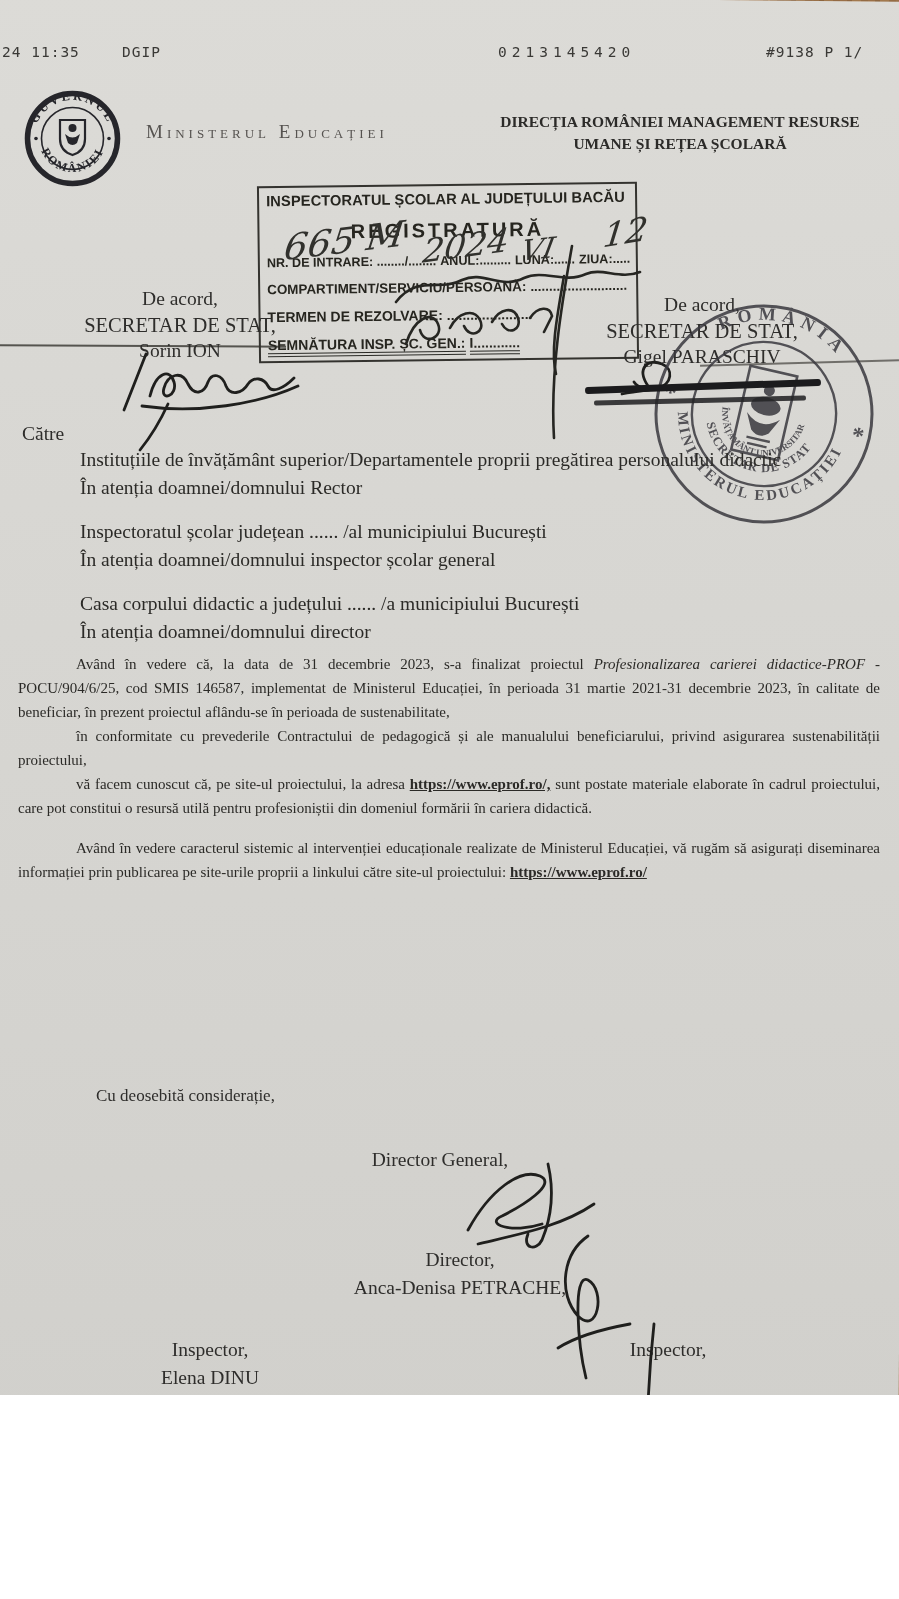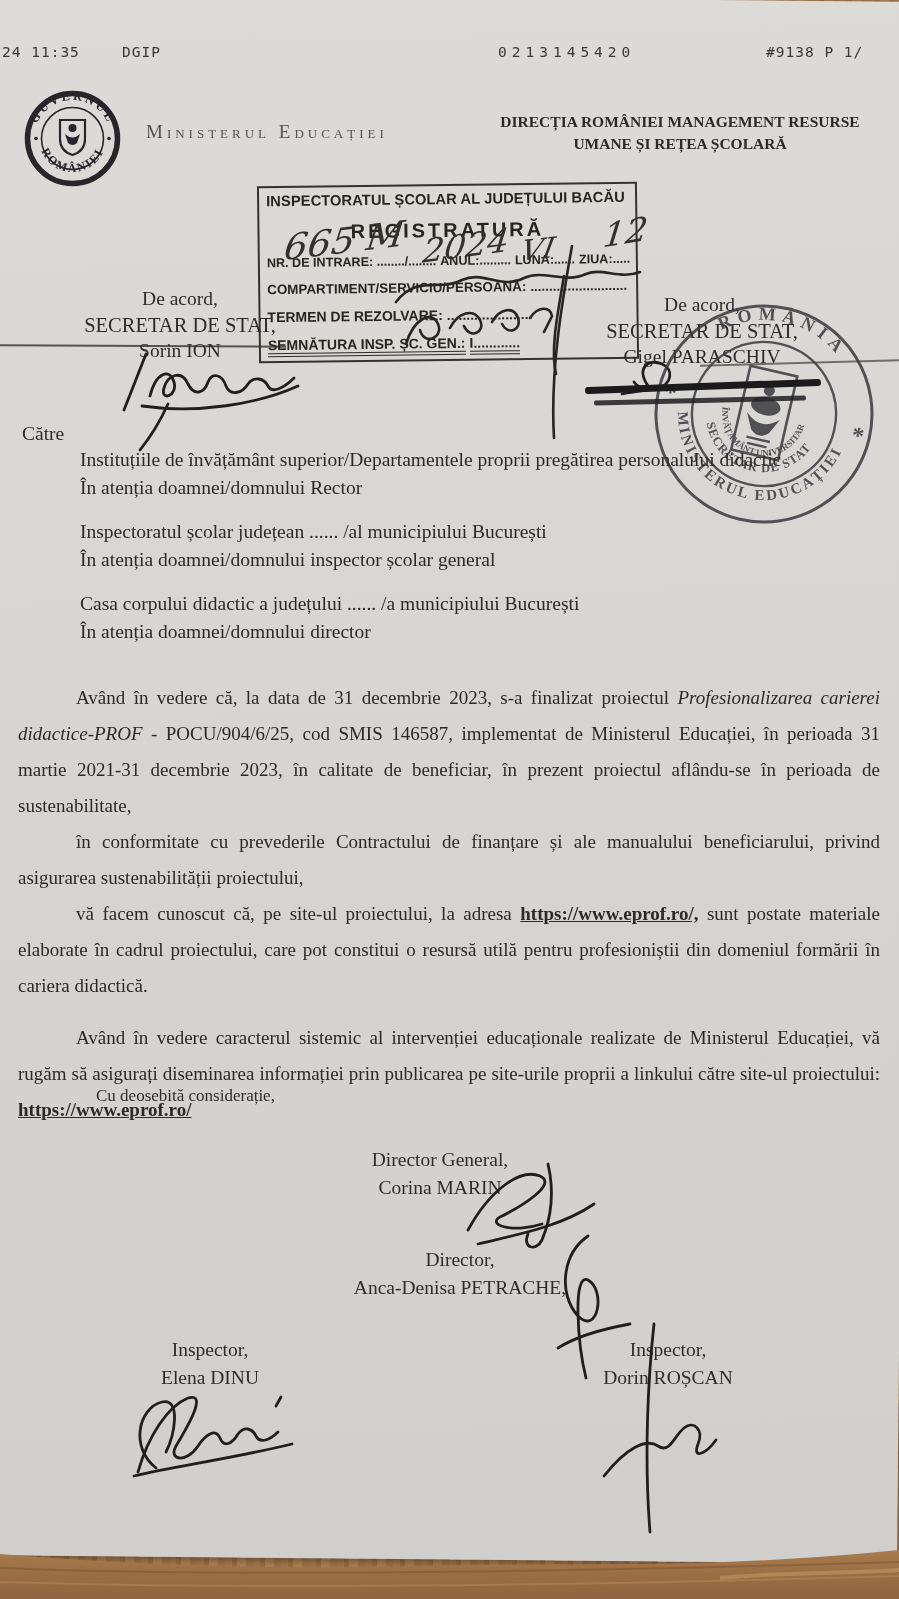--- a/index.html
+++ b/index.html
@@ -1,16 +1,16 @@
 <!DOCTYPE html>
 <html><head>
 <meta charset="utf-8">
 <style>
   html,body{margin:0;padding:0;}
-  .page{position:relative;width:899px;height:1599px;overflow:hidden;
+  .page{position:relative;width:899px;height:1395px;overflow:hidden;
         background:repeating-linear-gradient(91deg,#a87a4e 0 7px,#9b6f45 7px 12px,#b08354 12px 21px,#a2754a 21px 28px);
         font-family:"Liberation Serif",serif;color:#2e2d2b;}
   .paper{position:absolute;left:-12px;top:-7px;width:924px;height:1562px;
          transform:rotate(0.55deg);transform-origin:0 0;
          background:linear-gradient(178deg,#dcdbd7 0%,#d7d6d2 40%,#d0cfcb 100%);
          box-shadow:0 3px 10px rgba(0,0,0,.4);}
   .abs{position:absolute;}
   .mono{font-family:"DejaVu Sans Mono",monospace;}
   .serif{font-family:"Liberation Serif",serif;}
   .faxline{top:44px;left:0;width:899px;font-size:14.5px;color:#3a3936;letter-spacing:1px;}
@@ -21,21 +21,21 @@
           transform:rotate(-0.7deg);box-sizing:border-box;padding:5px 7px 4px 7px;
           display:flex;flex-direction:column;justify-content:space-between;
           font-family:"Liberation Sans",sans-serif;font-weight:bold;color:#26251f;}
   .regbox .inst{font-size:14.8px;letter-spacing:0.1px;white-space:nowrap;transform:scaleX(.99);transform-origin:0 0;}
   .regbox .title{font-size:20px;letter-spacing:3px;text-align:center;}
   .regrow{font-size:12.6px;display:flex;white-space:nowrap;gap:4px;}
   .regrow.spread{justify-content:space-between;}
   .dblline{border-bottom:4px double #2a2a26;}
   .hand{font-family:"DejaVu Serif",serif;font-style:italic;color:#31312d;}
   .approve{text-align:center;font-size:19.5px;line-height:26px;font-family:Liberation Serif, serif;}
-  .body-text{left:18px;top:652px;width:862px;text-align:justify;font-size:19px;line-height:36px;color:#2b2a27;margin-top:28px;}
+  .body-text{left:18px;top:652px;width:862px;text-align:justify;font-size:15px;line-height:24px;color:#2b2a27;}
   .body-text p{margin:0;text-indent:58px;}
   .gap16{margin-top:16px !important;}
   .ital{font-style:italic;}
   .linkish{font-weight:bold;text-decoration:underline;}
   .recips{left:80px;top:446px;width:800px;font-size:19.5px;line-height:28px;color:#2b2a27;}
   .recips .grp{margin-bottom:16px;}
   .sigblock{text-align:center;font-size:19.5px;line-height:28px;}
   .artifact{background:#55544f;}
   svg text{font-family:"Liberation Serif",serif;}
 </style>
@@ -198,30 +198,29 @@
       <div>În atenția doamnei/domnului inspector școlar general</div>
     </div>
     <div class="grp">
       <div>Casa corpului didactic a județului ...... /a municipiului București</div>
       <div>În atenția doamnei/domnului director</div>
     </div>
   </div>
 
   <div class="abs body-text serif">
     <p><span>Având în vedere că, la data de 31 decembrie 2023, s-a finalizat proiectul </span><span class="ital">Profesionalizarea carierei didactice-PROF</span><span> - POCU/904/6/25, cod SMIS 146587, implementat de Ministerul Educației, în perioada 31 martie 2021-31 decembrie 2023, în calitate de beneficiar, în prezent proiectul aflându-se în perioada de sustenabilitate,</span></p>
-    <p>în conformitate cu prevederile Contractului de finanțare și ale manualului beneficiarului, privind asigurarea sustenabilității proiectului,</p>
+    <p>în conformitate cu prevederile Contractului de pedagogică și ale manualului beneficiarului, privind asigurarea sustenabilității proiectului,</p>
     <p><span>vă facem cunoscut că,   pe site-ul proiectului, la adresa </span><span class="linkish">https://www.eprof.ro/,</span><span> sunt postate materiale elaborate în cadrul proiectului, care pot constitui o resursă utilă pentru profesioniștii din domeniul formării în cariera didactică.</span></p>
     <p class="gap16"><span>Având în vedere caracterul sistemic al intervenției educaționale realizate de Ministerul Educației, vă rugăm să asigurați diseminarea informației prin publicarea pe site-urile proprii a linkului către site-ul proiectului: </span><span class="linkish">https://www.eprof.ro/</span></p>
   </div>
 
   <div class="abs serif" style="left:96px;top:1086px;font-size:17px;">Cu deosebită considerație,</div>
 
   <div class="abs sigblock serif" style="left:300px;top:1146px;width:280px;">
     <div>Director General,</div>
-    <div>Corina MARIN</div>
   </div>
   <svg class="abs" style="left:450px;top:1146px;" width="150" height="110" viewBox="0 0 150 110">
     <g fill="none" stroke="#1f1f1d" stroke-width="2.8" stroke-linecap="round">
       <path d="M18,84 C40,44 70,22 90,30 C108,38 72,60 52,70 C34,78 62,88 92,78"></path>
       <path d="M98,18 C104,44 102,70 92,94 C86,106 72,102 78,88"></path>
       <path d="M28,98 C70,88 112,80 144,58"></path>
     </g>
   </svg>
 
   <div class="abs sigblock serif" style="left:310px;top:1246px;width:300px;">
@@ -243,21 +242,20 @@
     <g fill="none" stroke="#1f1f1d" stroke-width="2.8" stroke-linecap="round">
       <path d="M30,92 C4,72 12,32 36,26 C56,22 48,60 40,76"></path>
       <path d="M12,96 C22,60 42,30 62,22 C82,16 62,50 50,70 C42,84 60,88 72,70 C80,58 90,52 94,62 C98,72 106,68 112,58 C118,50 126,52 130,60 C134,68 144,64 152,56"></path>
       <path d="M8,100 C48,90 100,84 166,68"></path>
       <path d="M150,30 l5,-9"></path>
     </g>
   </svg>
 
   <div class="abs sigblock serif" style="left:558px;top:1336px;width:220px;">
     <div>Inspector,</div>
-    <div>Dorin ROȘCAN</div>
   </div>
   <svg class="abs" style="left:588px;top:1318px;" width="145" height="220" viewBox="0 0 145 220">
     <g fill="none" stroke="#1f1f1d" stroke-width="2.8" stroke-linecap="round">
       <path d="M66,6 C60,60 56,140 62,214"></path>
       <path d="M16,158 C38,130 58,120 70,128 C82,136 86,118 96,110 C106,102 116,112 110,126 C104,142 118,136 128,122"></path>
     </g>
   </svg>
 
   <svg class="abs" style="left:0;top:1528px;" width="899" height="71" viewBox="0 0 899 71">
     <defs>

